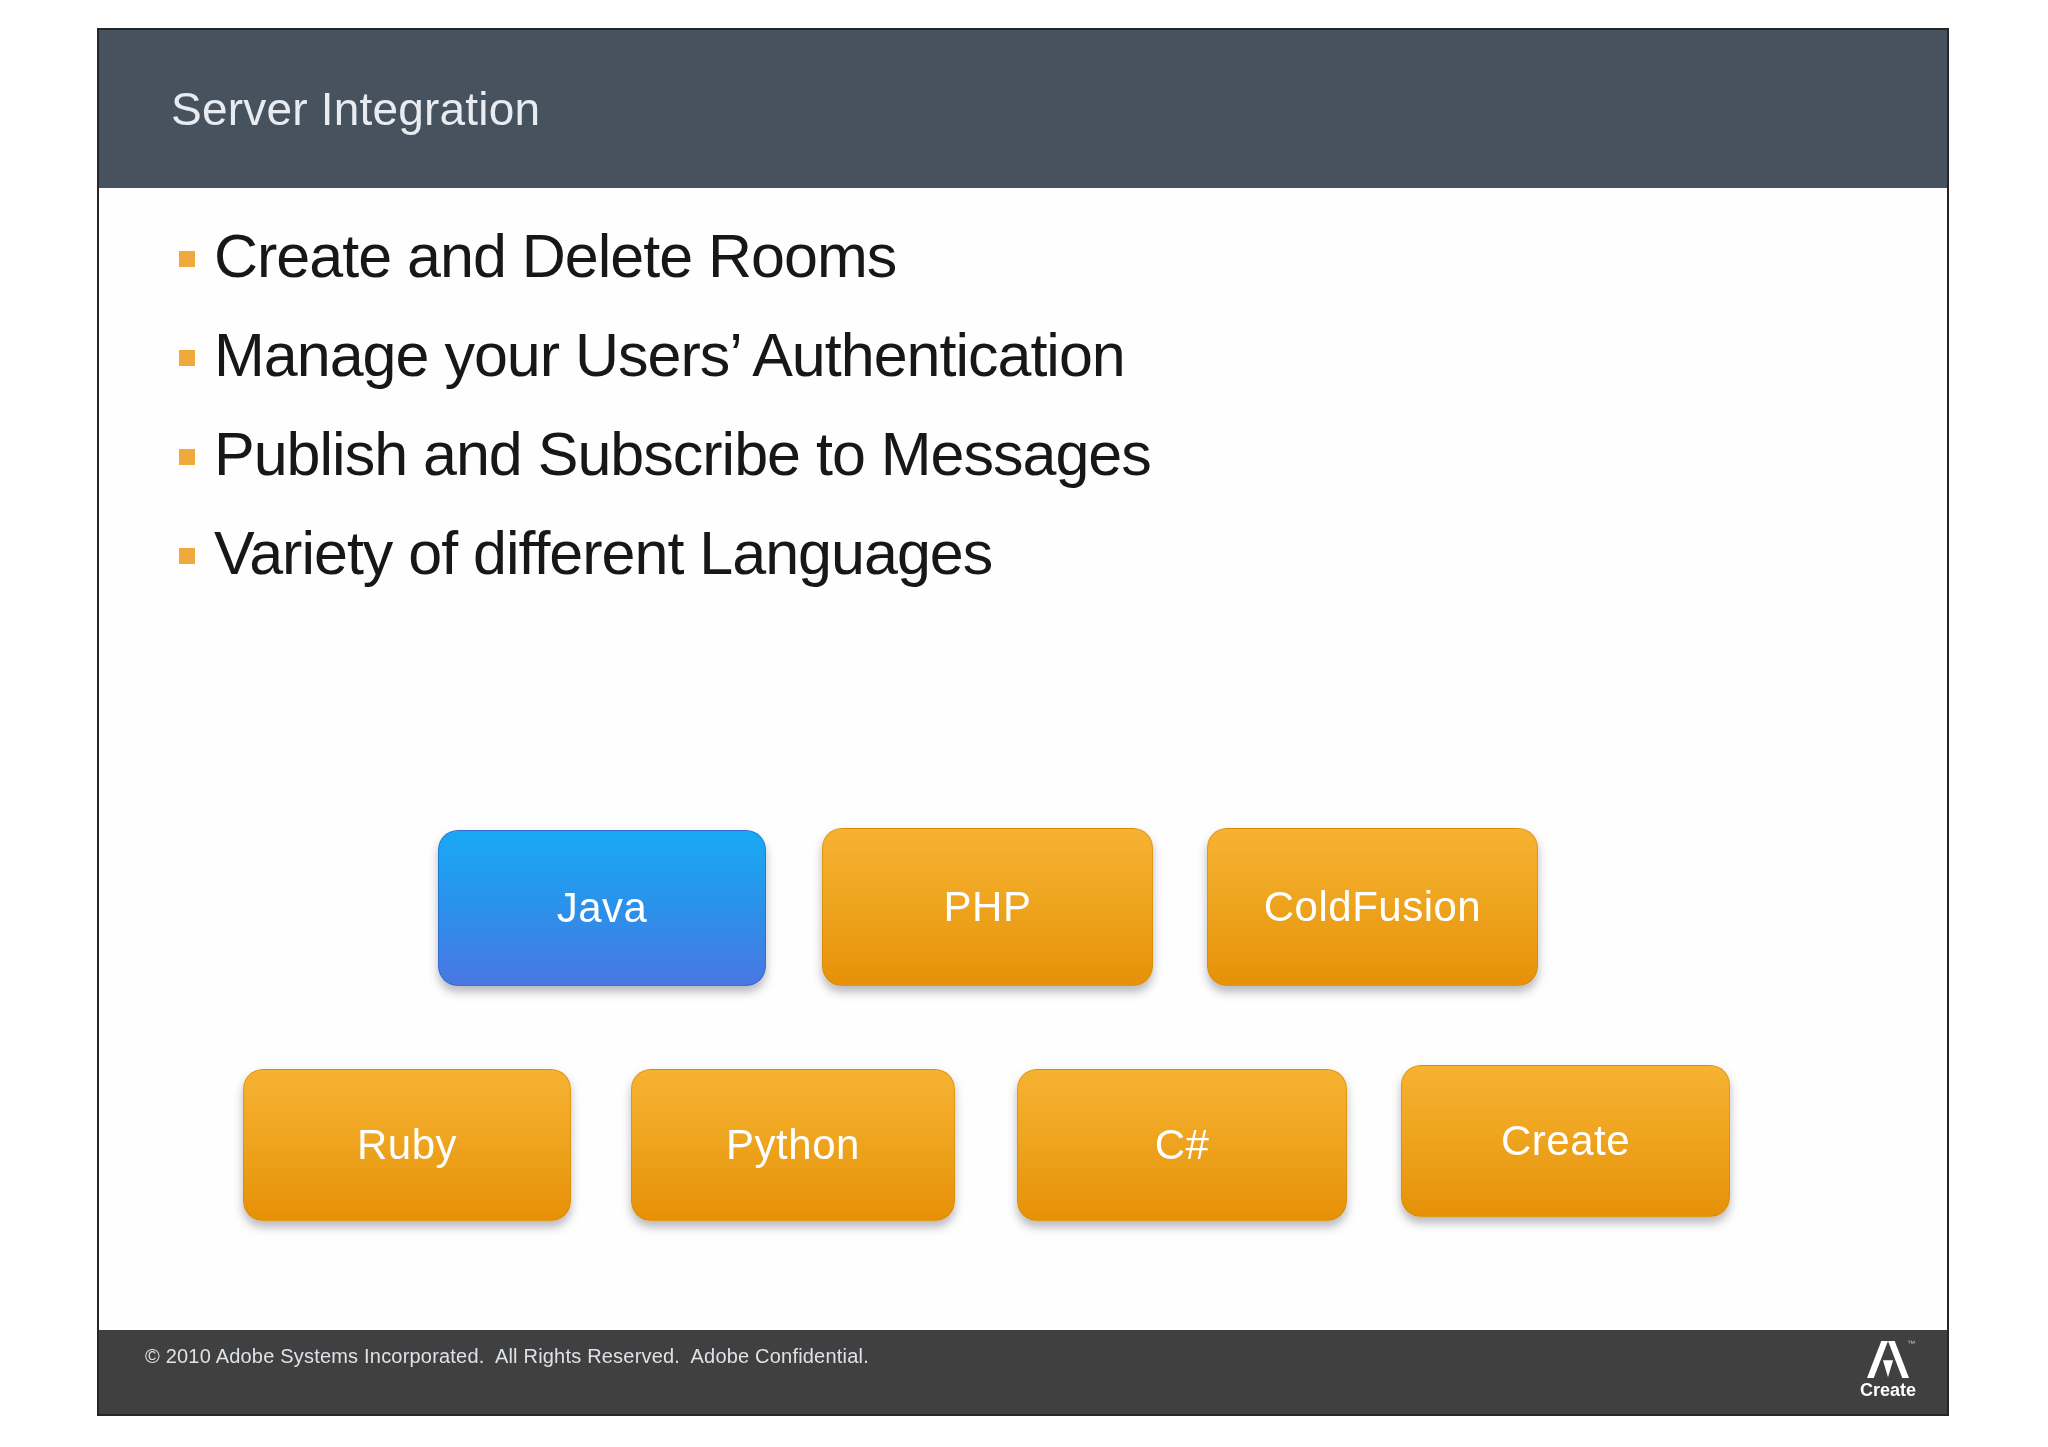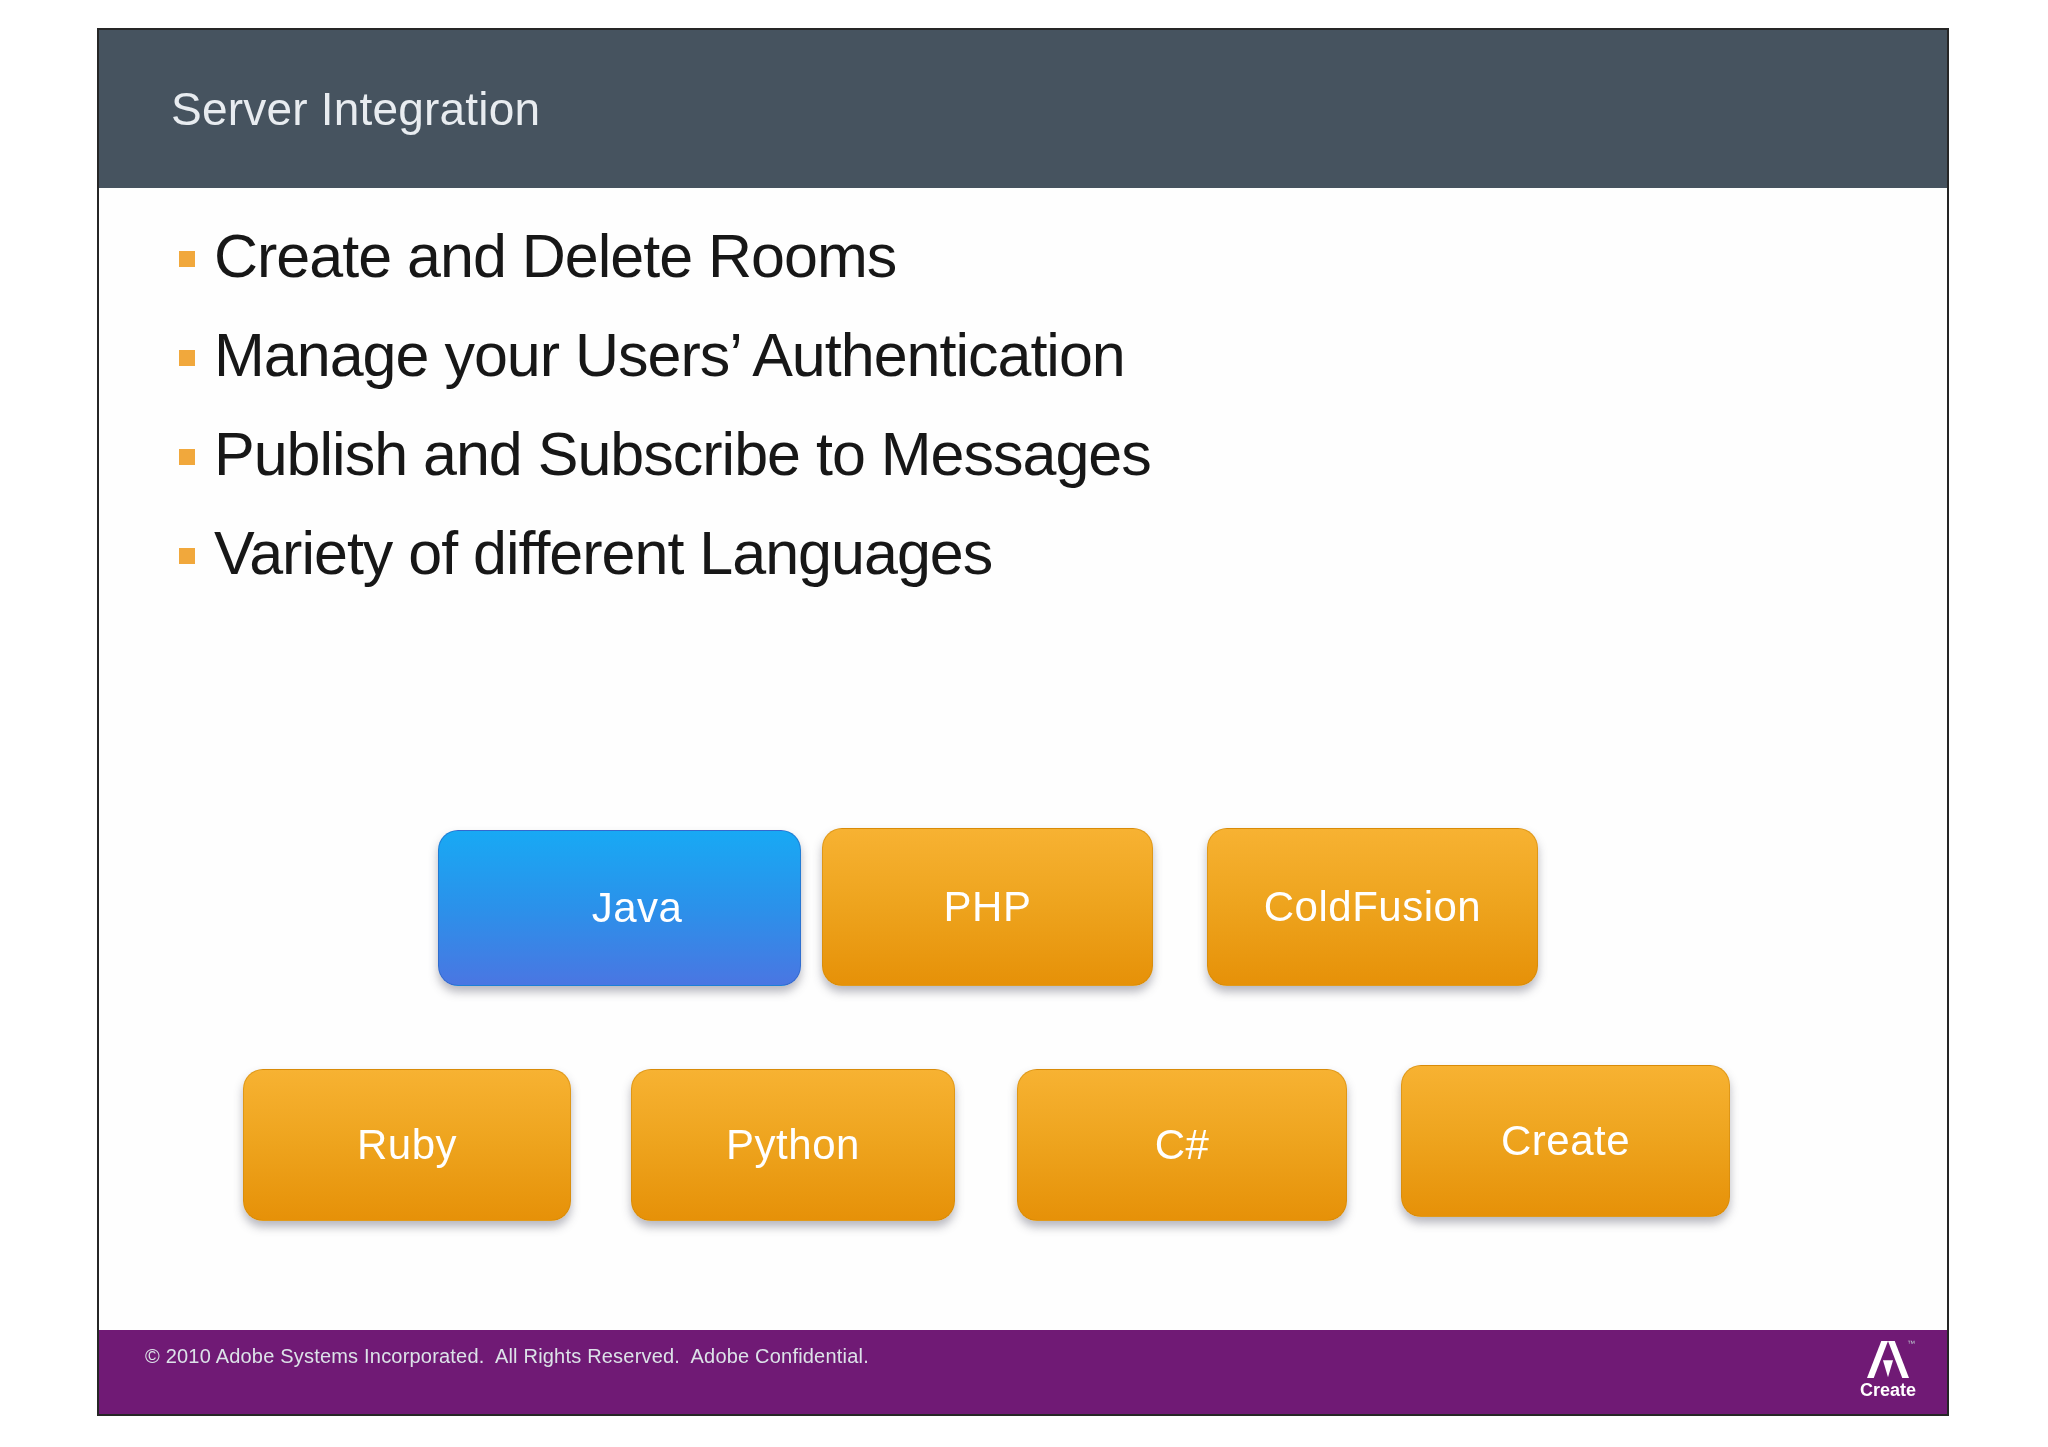--- a/index.html
+++ b/index.html
@@ -76,37 +76,36 @@
     letter-spacing: 0.5px;
     box-shadow: 0 6px 10px rgba(70, 70, 90, 0.38);
   }
   .box-orange {
     background: linear-gradient(180deg, #F7B232 0%, #EEA41E 48%, #E69108 100%);
     border: 1px solid rgba(205, 135, 10, 0.55);
   }
   .box-blue {
     background: linear-gradient(180deg, #18A9F4 0%, #2B91EA 50%, #4A76E2 100%);
     border: 1px solid rgba(35, 95, 190, 0.55);
-    padding-left: 35px;
   }
   
   .box-java       { left: 339px;  top: 800px;  width: 326px; height: 154px; }
   .box-php        { left: 723px;  top: 798px;  width: 329px; height: 156px; }
   .box-coldfusion { left: 1108px; top: 798px;  width: 329px; height: 156px; }
   
   .box-ruby       { left: 144px;  top: 1039px; width: 326px; height: 150px; }
   .box-python     { left: 532px;  top: 1039px; width: 322px; height: 150px; }
   .box-csharp     { left: 918px;  top: 1039px; width: 328px; height: 150px; }
   .box-groovy     { left: 1302px; top: 1035px; width: 327px; height: 150px; }
 
   .footer-bar {
     position: absolute;
     left: 0; right: 0; bottom: 0;
     height: 84px;
-    background: #701a75;
+    background: #404040;
   }
   .copyright {
     position: absolute;
     left: 46px;
     top: 15px;
     font-size: 20px;
     color: #DCE2E8;
     white-space: pre;
     letter-spacing: 0.2px;
   }

